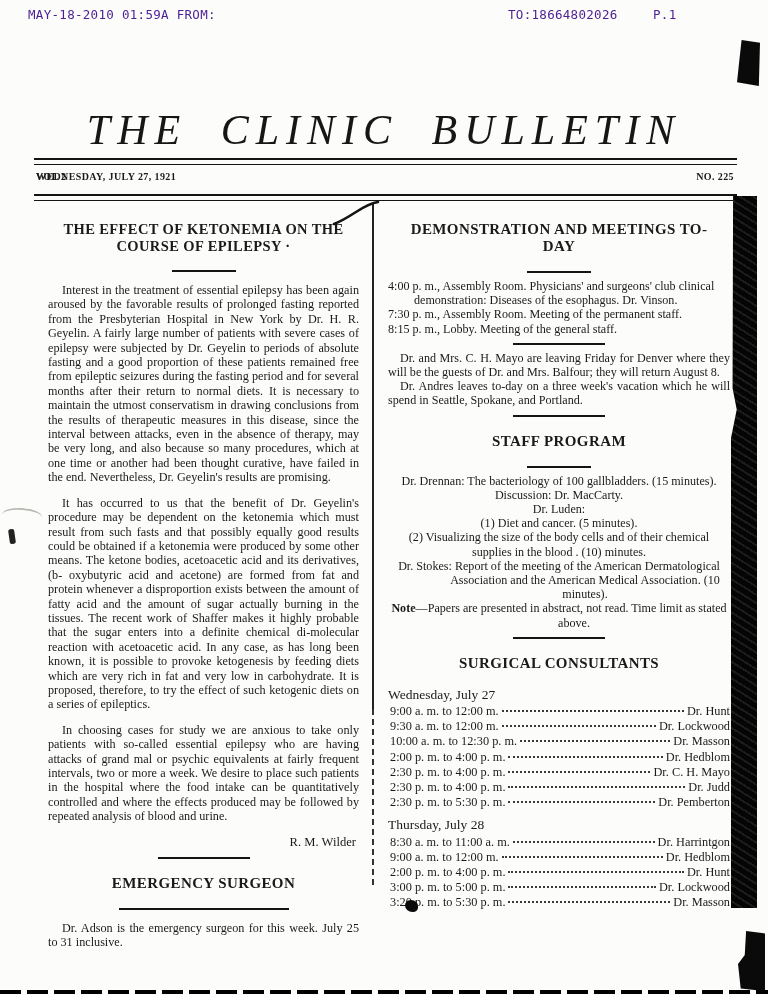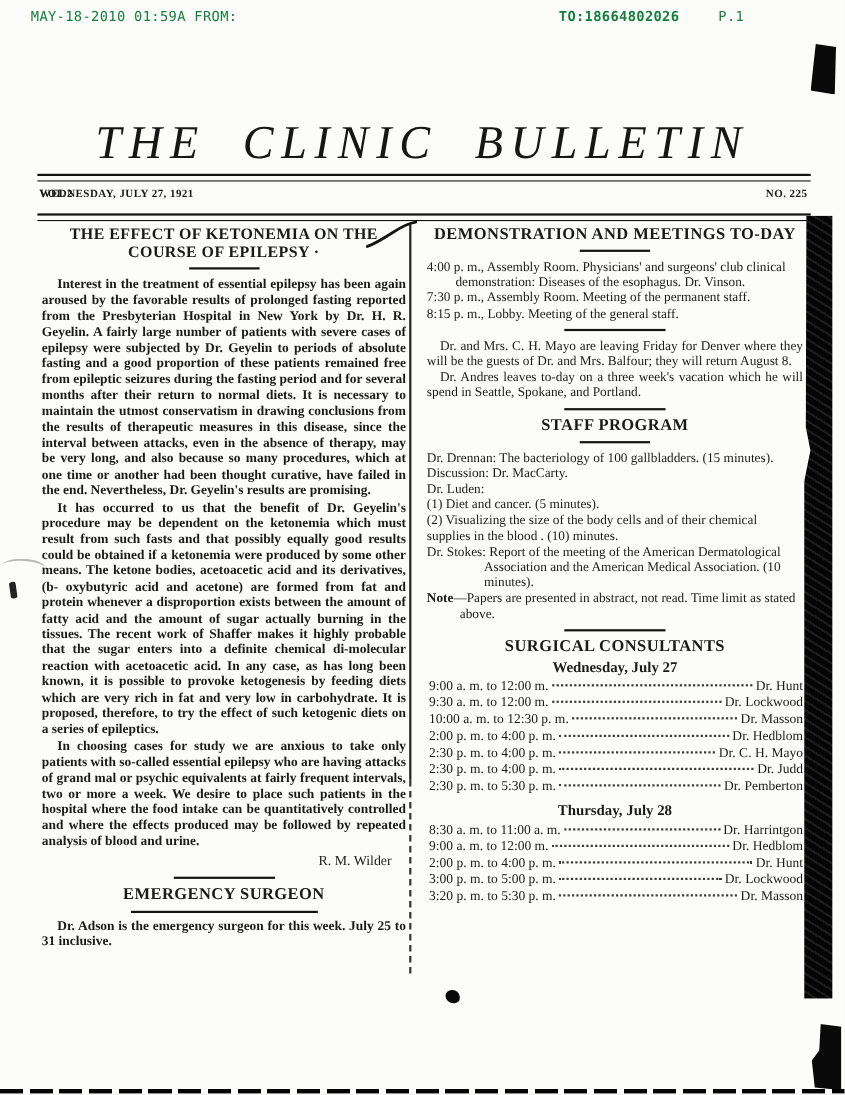--- a/index.html
+++ b/index.html
@@ -1,59 +1,59 @@
 <!DOCTYPE html>
 <html><head>
 <meta charset="utf-8">
 <style>
   html,body{margin:0;padding:0;}
   body{width:768px;height:995px;background:#e9e9e7;font-family:"Liberation Serif",serif;}
   .page{position:relative;width:768px;height:995px;background:#fcfcfa;overflow:hidden;color:#1a1a1a;}
 
   
-  .fax-header{position:absolute;top:7px;left:28px;right:20px;font-family:"DejaVu Sans Mono",monospace;font-size:12.5px;color:#15803d;letter-spacing:.3px;}
-  .fax-to{position:absolute;left:480px;top:0;font-weight:bold;}
+  .fax-header{position:absolute;top:7px;left:28px;right:20px;font-family:"DejaVu Sans Mono",monospace;font-size:12.5px;color:#4c1d95;letter-spacing:.3px;}
+  .fax-to{position:absolute;left:480px;top:0;}
   .fax-page{position:absolute;left:625px;top:0;}
 
   
   .masthead{position:absolute;top:106px;left:0;width:100%;text-align:center;font-family:"Liberation Serif",serif;font-style:italic;font-weight:500;font-size:42px;letter-spacing:7px;word-spacing:16px;color:#161616;transform:scaleY(1.02);}
   .rule-double{position:absolute;left:34px;width:703px;height:4px;border-top:2.5px solid #141414;border-bottom:1.5px solid #141414;}
   .rule1{top:158px;}
   .rule2{top:194px;}
   .vol-row{position:absolute;top:171px;left:36px;width:700px;font-weight:700;font-size:10px;letter-spacing:.4px;}
   .vol-row .date{position:absolute;left:0;width:100%;text-align:left;}
   .vol-row .no{position:absolute;right:2px;top:0;}
 
   
   .col{position:absolute;top:205px;}
   .left-col{left:37px;width:333px;}
   .right-col{left:388px;width:342px;}
   .divider-solid{position:absolute;left:372px;top:204px;width:2px;height:505px;background:#222;}
   .divider-dashed{position:absolute;left:372px;top:709px;height:176px;width:0;border-left:2px dashed #333;}
 
-  h2{margin:0;text-align:center;font-size:15px;font-weight:700;letter-spacing:.4px;line-height:17px;}
+  h2{margin:16px;text-align:center;font-size:15px;font-weight:700;letter-spacing:.4px;line-height:17px;}
   .art-title{font-size:14.5px;line-height:16.5px;}
   .hrule-short{width:64px;border-top:2px solid #141414;margin:5px auto 6px auto;}
   .hrule-sep{width:92px;border-top:2px solid #141414;margin:7px auto 6px auto;}
   .hrule-wide{width:170px;border-top:2px solid #141414;margin:6px auto 4px auto;}
 
-  .left-col p{margin:1px;font-size:12.2px;line-height:14.4px;text-align:justify;font-weight:bold;}
+  .left-col p{margin:11px;font-size:12.2px;line-height:14.4px;text-align:justify;}
   .left-col p.indent{text-indent:14px;}
   .signature{text-align:right;padding-right:14px;font-size:12.6px;margin-top:3px;}
 
   .right-col{font-size:12.1px;line-height:14.2px;}
   .right-col p{margin:0;}
   .hang26{padding-left:26px;text-indent:-26px;margin-bottom:1px;}
   .pers{text-indent:12px;text-align:justify;}
-  .sp{text-align:left;}
+  .sp{text-align:center;}
   .hang30{padding-left:30px;text-indent:-30px;}
   .hang40{padding-left:52px;text-indent:-52px;}
   .ind56{margin-left:34px;}
   .ind14{margin-left:6px;}
-  .subhead{text-align:center;font-weight:700;font-size:13.5px;margin:3px 0 2px 0;}
+  .subhead{font-weight:400;font-size:13.5px;margin:3px 0 2px 0;}
 
   .srow{display:flex;align-items:baseline;height:15.2px;font-size:12.3px;padding-left:2px;}
   .stime{white-space:nowrap;}
   .sleader{flex:1;border-bottom:2px dotted #3a3a3a;margin:0 3px;transform:translateY(-3px);min-width:20px;}
   .sname{white-space:nowrap;}
 
   
   .artifact{position:absolute;background:#0a0a0a;}
   .blob-topright{left:737px;top:40px;width:23px;height:46px;clip-path:polygon(20% 0,100% 6%,95% 100%,0 92%,10% 45%);}
   .band-right{left:731px;top:196px;width:26px;height:712px;background:repeating-linear-gradient(32deg,#050505 0 5px,#1c1c1c 5px 7px);clip-path:polygon(8% 0,100% 0,100% 100%,0 100%,0 34%,22% 30%,6% 27%);}

